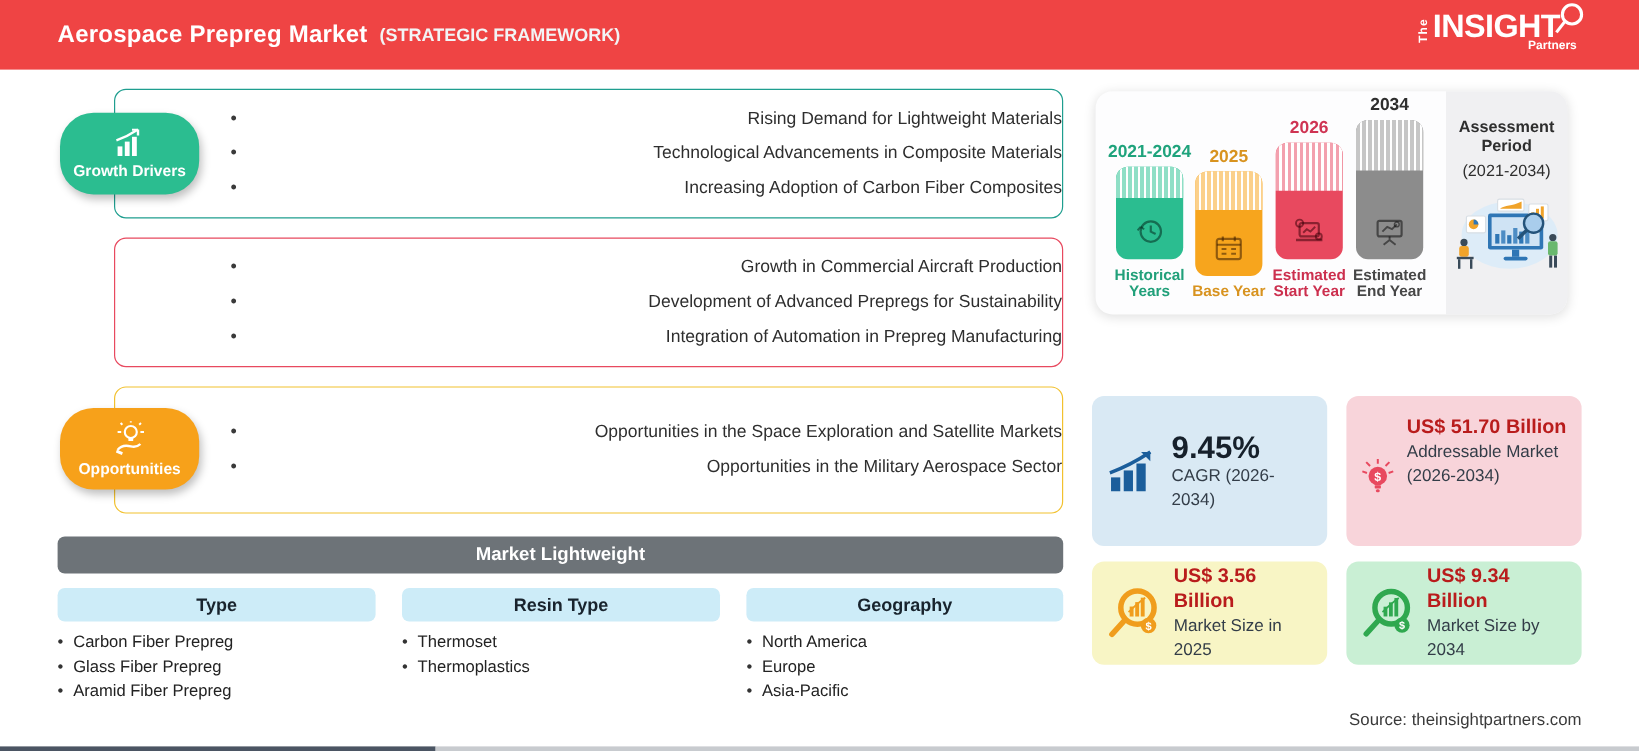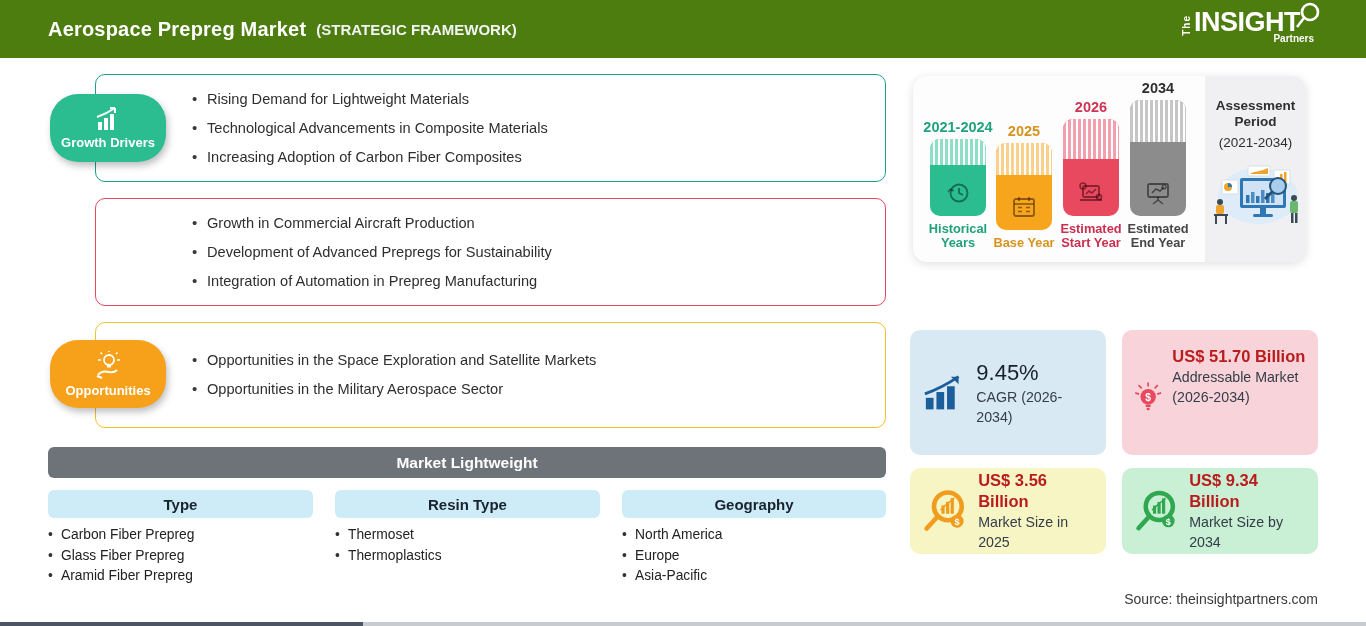--- a/index.html
+++ b/index.html
@@ -1,35 +1,35 @@
 <!DOCTYPE html>
 <html><head>
 <meta charset="utf-8">
 <style>
   * { margin:0; padding:0; box-sizing:border-box; }
   html,body { background:#ffffff; }
   body { font-family:"Liberation Sans", sans-serif; }
   .page { position:relative; width:1366px; height:626px; background:#fff; overflow:hidden; }
 
   
-  .hdr { position:absolute; left:0; top:0; width:1366px; height:58px; background:#4d7c0f;
+  .hdr { position:absolute; left:0; top:0; width:1366px; height:58px; background:#ef4444;
          display:flex; align-items:center; padding:0 48px;text-align:center; }
   .hdr-title { color:#fff; font-size:20px; font-weight:bold; letter-spacing:.2px; }
   .hdr-sub { color:#f2f4f5; font-size:15px; font-weight:600; margin-left:10px; }
   .logo { position:absolute; right:56px; top:9px; display:flex; align-items:flex-start; color:#fff; }
   .logo-the { writing-mode:vertical-rl; transform:rotate(180deg); font-size:10px; font-weight:bold;
               letter-spacing:1px; margin-top:6px; margin-right:2px; }
   .logo-right { display:flex; flex-direction:column; align-items:flex-end; }
   .logo-insight { position:relative; font-size:27px; font-weight:800; letter-spacing:-.5px; line-height:26px; padding-right:10px; }
   .logo-glass { position:absolute; right:-12px; top:-8px; }
   .logo-partners { font-size:10px; font-weight:bold; margin-top:-2px; margin-right:-4px; }
 
   
   .sec-box { position:absolute; left:95px; width:791px; border-radius:10px; background:#fff;
-             display:flex; flex-direction:column; justify-content:center; gap:12px; padding-left:96px; }
+             display:flex; flex-direction:column; justify-content:center; gap:12px; padding-left:96px;text-align:right; }
   .sec-box ul { list-style:none; display:flex; flex-direction:column; gap:12px; }
   .sec-box li { position:relative; padding-left:15px; font-size:14.6px; color:#2e2e2e; line-height:17px; }
   .sec-box li::before { content:"•"; position:absolute; left:0; top:-1px; color:#3a3a3a; font-size:15px; }
   .box-green  { top:74px;  height:108px; border:1.6px solid #1f9e8f; }
   .box-red    { top:198px; height:108px; border:1.6px solid #e8495f; }
   .box-orange { top:322px; height:106px; border:1.6px solid #f2c12e; }
 
   .badge { position:absolute; left:50px; width:116px; height:68px; border-radius:28px;
            display:flex; flex-direction:column; align-items:center; justify-content:center; gap:2px;
            box-shadow:2px 4px 7px rgba(0,0,0,.25); }
@@ -82,21 +82,21 @@
             border-radius:0 14px 14px 0; display:flex; flex-direction:column; align-items:center;
             padding-top:22px; }
   .assess-title { font-size:13.5px; font-weight:bold; color:#2e2e2e; text-align:center; width:86px; line-height:16px; }
   .assess-range { font-size:13.5px; color:#2e2e2e; margin-top:5px; }
   .assess-illu { margin-top:12px; }
 
   
   .mo-title { position:absolute; left:910px; top:290px; font-size:22px; font-weight:bold; color:#1b2330; }
   .mo-card { position:absolute; border-radius:10px; display:flex; align-items:center; padding:10px 12px; gap:10px; }
   .mo-card .txt { display:flex; flex-direction:column; }
-  .mo-big { font-size:22px; font-weight:normal; color:#16202b; line-height:28px; }
+  .mo-big { font-size:26px; font-weight:bold; color:#16202b; line-height:28px; }
   .mo-val { font-size:16.5px; font-weight:bold; color:#b91c1c; line-height:21px; }
   .mo-cap { font-size:14.2px; color:#333d48; line-height:20px; }
   .card1 { left:910px;  top:330px; width:196px; height:125px; background:#d9e9f4; }
   .card2 { left:1122px; top:330px; width:196px; height:125px; background:#f8d4da; align-items:flex-start; padding-top:16px; }
   .card2 .ico { margin-top:26px; }
   .card3 { left:910px;  top:468px; width:196px; height:86px; background:#f8f5c5; }
   .card4 { left:1122px; top:468px; width:196px; height:86px; background:#c9efd4; }
 
   .source { position:absolute; right:48px; top:591px; font-size:14px; color:#3a3a3a; }
 

